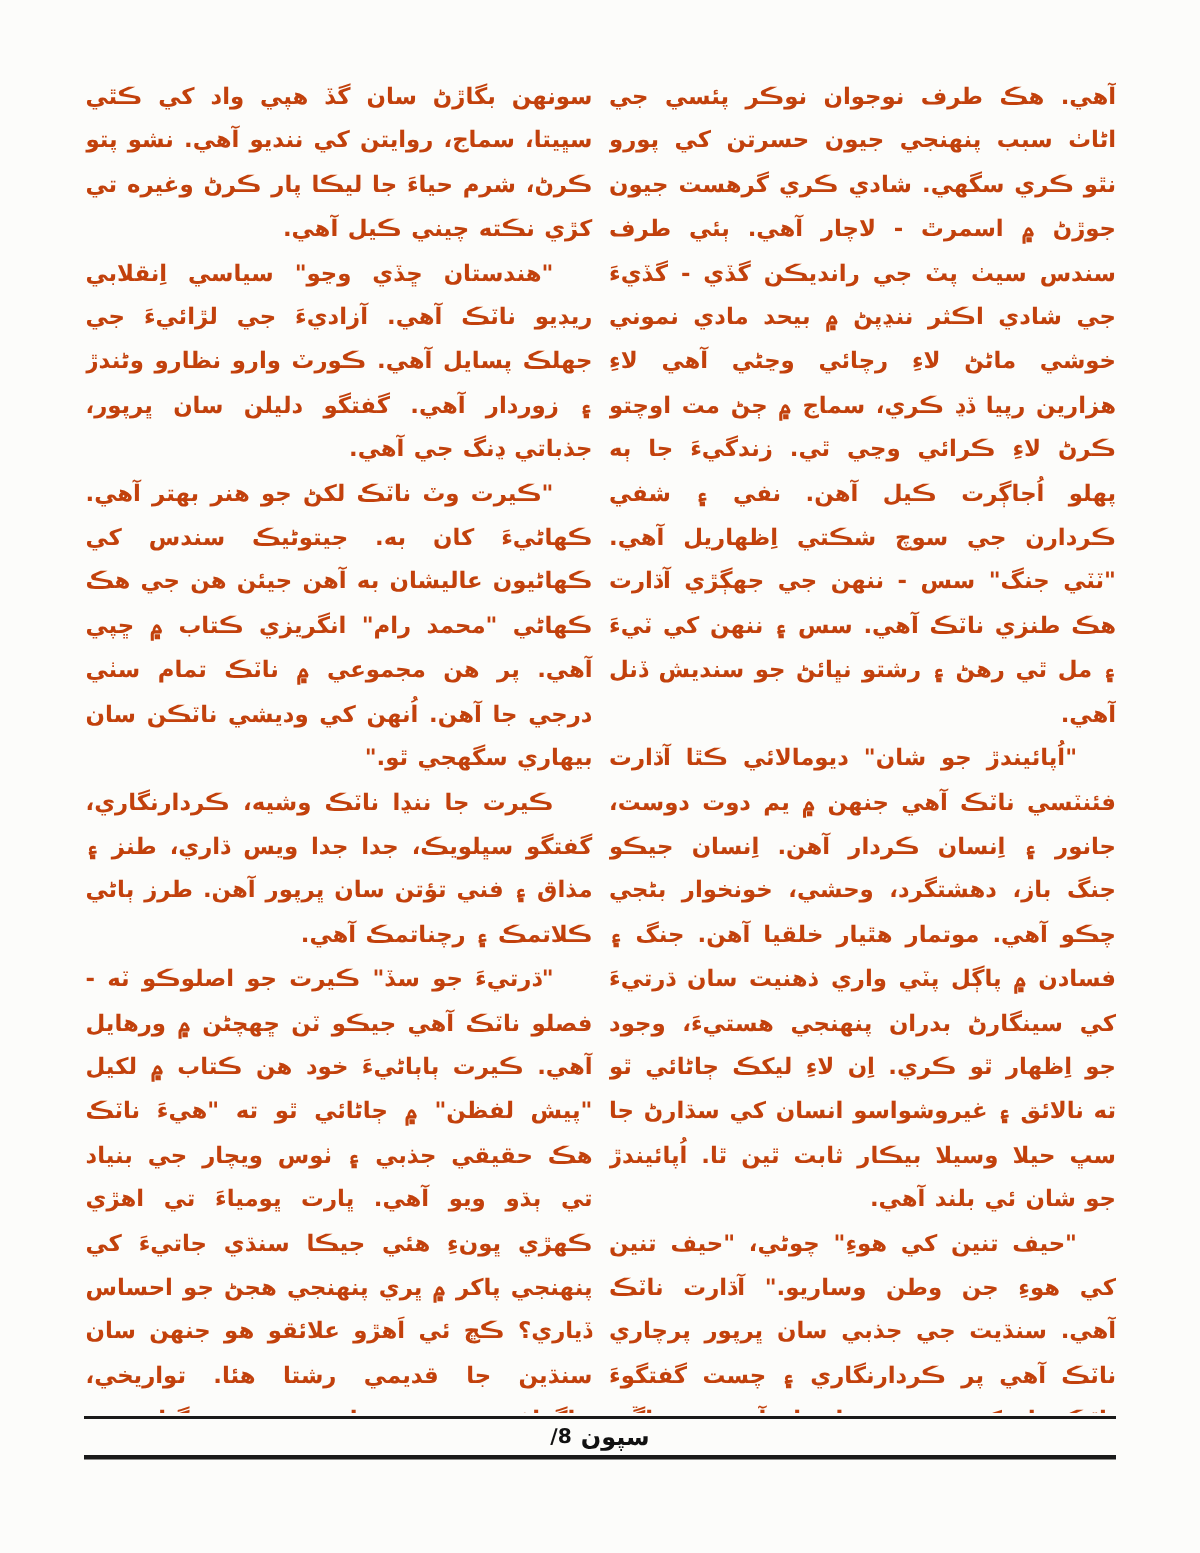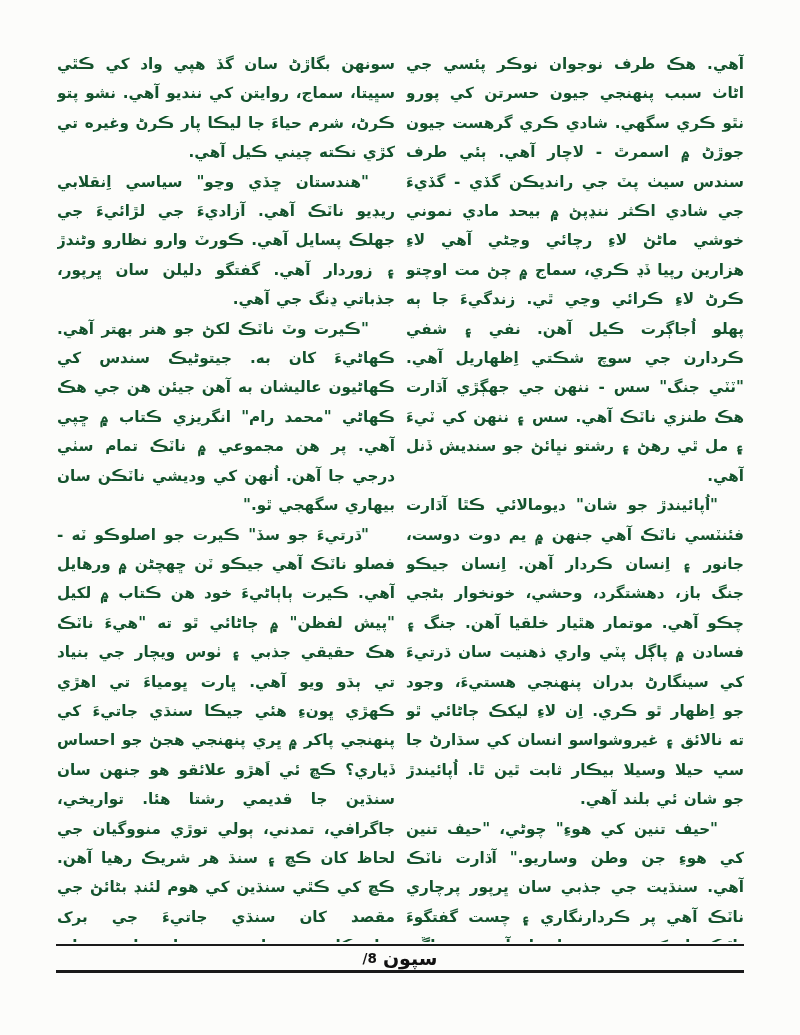--- a/index.html
+++ b/index.html
@@ -21,21 +21,21 @@
     height:892px;
     display:flex;
     flex-direction:row; 
     gap:11px;
     overflow:hidden;
   }
   .column{
     width:338px;
     flex:0 0 338px;
     overflow:hidden;
-    color:#14532d;
+    color:#c2410c;
   }
   .para{
     margin:0;
     font-size:15.2px;
     font-weight:700;
     line-height:29.4px;
     text-align:justify;
     text-align-last:right;
     word-spacing:1px;
   }
@@ -48,21 +48,21 @@
     height:24px;
     border-top:2px solid #1a1a1a;
     border-bottom:3px solid #1a1a1a;
     display:flex;
     align-items:center;
     justify-content:center;
     gap:6px;
     background:#fcfcfa;
   }
   .journal-title{
-    font-size:19px;
+    font-size:16px;
     font-weight:800;
     color:#111;
     line-height:22px;
   }
   .page-number{
     font-size:13.5px;
     font-weight:700;
     color:#111;
     direction:ltr;
   }
@@ -78,20 +78,21 @@
       <p class="para">آهي. هڪ طرف نوجوان نوڪر پئسي جي اڻاٺ سبب پنهنجي جيون حسرتن کي پورو نٿو ڪري سگهي. شادي ڪري گرهست جيون جوڙڻ ۾ اسمرٿ - لاچار آهي. ٻئي طرف سندس سيٺ پٽ جي رانديڪن گڏي - گڏيءَ جي شادي اڪثر ننڍپڻ ۾ بيحد مادي نموني خوشي ماڻڻ لاءِ رچائي وڃڻي آهي لاءِ هزارين رپيا ڏڍ ڪري، سماج ۾ ڄڻ مت اوچتو ڪرڻ لاءِ ڪرائي وڃي ٿي. زندگيءَ جا ٻه پهلو اُجاڳرت ڪيل آهن. نفي ۽ شفي ڪردارن جي سوچ شڪتي اِظهاريل آهي. "ٽٽي جنگ" سس - ننهن جي جهڳڙي آڌارت هڪ طنزي ناٽڪ آهي. سس ۽ ننهن کي ٽيءَ ۽ مل ٿي رهڻ ۽ رشتو نڀائڻ جو سنديش ڏنل آهي.</p>
       <p class="para indent">"اُپائيندڙ جو شان" ديومالائي ڪٿا آڌارت فئنٽسي ناٽڪ آهي جنهن ۾ يم دوت دوست، جانور ۽ اِنسان ڪردار آهن. اِنسان جيڪو جنگ باز، دهشتگرد، وحشي، خونخوار بڻجي چڪو آهي. موتمار هٿيار خلقيا آهن. جنگ ۽ فسادن ۾ پاڳل پٽي واري ذهنيت سان ڌرتيءَ کي سينگارڻ بدران پنهنجي هستيءَ، وجود جو اِظهار ٿو ڪري. اِن لاءِ ليکڪ ڄاڻائي ٿو ته نالائق ۽ غيروشواسو انسان کي سڌارڻ جا سڀ حيلا وسيلا بيڪار ثابت ٿين ٿا. اُپائيندڙ جو شان ئي بلند آهي.</p>
       <p class="para indent">"حيف تنين کي هوءِ" چوڻي، "حيف تنين کي هوءِ جن وطن وساريو." آڌارت ناٽڪ آهي. سنڌيت جي جذبي سان ڀرپور پرچاري ناٽڪ آهي پر ڪردارنگاري ۽ چست گفتگوءَ ناٽڪ دل کي ڇهندڙ ۽ اثردار آهي. ورهاڱي بعد ڀارت ۾ سنڌين جي ٽڙي پکڙي وڃڻ سبب ماترڀاشا سنڌي ٻوليءَ کان ڏور رهڻ، پڙهائي نظرانداز ڪرڻ، ٻارن کي وديشي سڀيتا طرف مائل ڪندڙ انگريزي ڀاشا ۾ پڙهائڻ، ٻوليءَ کان ڏور رکڻ جا چٽ چٽيل آهن. اهڙي سنڌين جي وهنوار تي ليکڪ ڦٽ لعنت هڻندي، شرمائيندي تکي طنز ڪئي آهي. ناٽڪ جي پڄاڻي زوردار آهي، ڏوهٽو سنڌيءَ طرف خود به خود مائل ٿئي ٿو. ٻار جي سنڌي ٻوليءَ طرف جي محسوسات، دل کي ڇهندڙ آهي.</p>
 
     </div>
 
     <div class="column">
       <p class="para">سونهن بگاڙڻ سان گڏ هپي واد کي ڪٿي سڀيتا، سماج، روايتن کي ننديو آهي. نشو پتو ڪرڻ، شرم حياءَ جا ليڪا پار ڪرڻ وغيره تي کڙي نڪته چيني ڪيل آهي.</p>
       <p class="para indent">"هندستان ڇڏي وڃو" سياسي اِنقلابي ريڊيو ناٽڪ آهي. آزاديءَ جي لڙائيءَ جي جهلڪ پسايل آهي. ڪورٽ وارو نظارو وڻندڙ ۽ زوردار آهي. گفتگو دليلن سان ڀرپور، جذباتي ڍنگ جي آهي.</p>
       <p class="para indent">"ڪيرت وٽ ناٽڪ لکڻ جو هنر بهتر آهي. ڪهاڻيءَ کان به. جيتوڻيڪ سندس کي ڪهاڻيون عاليشان به آهن جيئن هن جي هڪ ڪهاڻي "محمد رام" انگريزي ڪتاب ۾ ڇپي آهي. پر هن مجموعي ۾ ناٽڪ تمام سٺي درجي جا آهن. اُنهن کي وديشي ناٽڪن سان بيهاري سگهجي ٿو."</p>
+      <p class="para indent">ڪيرت جا ننڍا ناٽڪ وشيه، ڪردارنگاري، گفتگو سڀلويڪ، جدا جدا ويس ڌاري، طنز ۽ مذاق ۽ فني تؤتن سان ڀرپور آهن. طرز ٻاڻي ڪلاتمڪ ۽ رچناتمڪ آهي.</p>
       <p class="para indent">"ڌرتيءَ جو سڏ" ڪيرت جو اصلوڪو ٽه - فصلو ناٽڪ آهي جيڪو ٽن ڇهچڻن ۾ ورهايل آهي. ڪيرت ٻاٻاڻيءَ خود هن ڪتاب ۾ لکيل "پيش لفظن" ۾ ڄاڻائي ٿو ته "هيءَ ناٽڪ هڪ حقيقي جذبي ۽ ٺوس ويچار جي بنياد تي ٻڌو ويو آهي. ڀارت ڀومياءَ تي اهڙي ڪهڙي ڀونءِ هئي جيڪا سنڌي جاتيءَ کي پنهنجي پاکر ۾ ڀري پنهنجي هجڻ جو احساس ڏياري؟ ڪڇ ئي اَهڙو علائقو هو جنهن سان سنڌين جا قديمي رشتا هئا. تواريخي، جاگرافي، تمدني، ٻولي توڙي منووگيان جي لحاظ کان ڪڇ ۽ سنڌ هر شريڪ رهيا آهن. ڪڇ کي ڪٿي سنڌين کي هوم لئنڊ بڻائڻ جي مقصد کان سنڌي جاتيءَ جي برک ساهتڪارن، ودوان ۽ ٻڌيمانن اِهو خواب سرجڻ لاءِ هڪ جاچ ڪاميٽيءَ جن ۾ خود ڪيرت به شامل هو. ڪڇ جو ٺؤرو ڪيو هڪ تفصيلي ۽ تحقيقاتي رپورٽ تيار ڪئي. اُن سمي اهڙي آدرش کان مان ڏاڍو متاثر ٿيس ۽ هيءَ ناٽڪ لکڻ جو ساهس ڪيم."</p>
     </div>
 
   </div>
 
   <div class="footer">
     <span class="journal-title">سپون</span>
     <span class="page-number">/8</span>
   </div>
 

